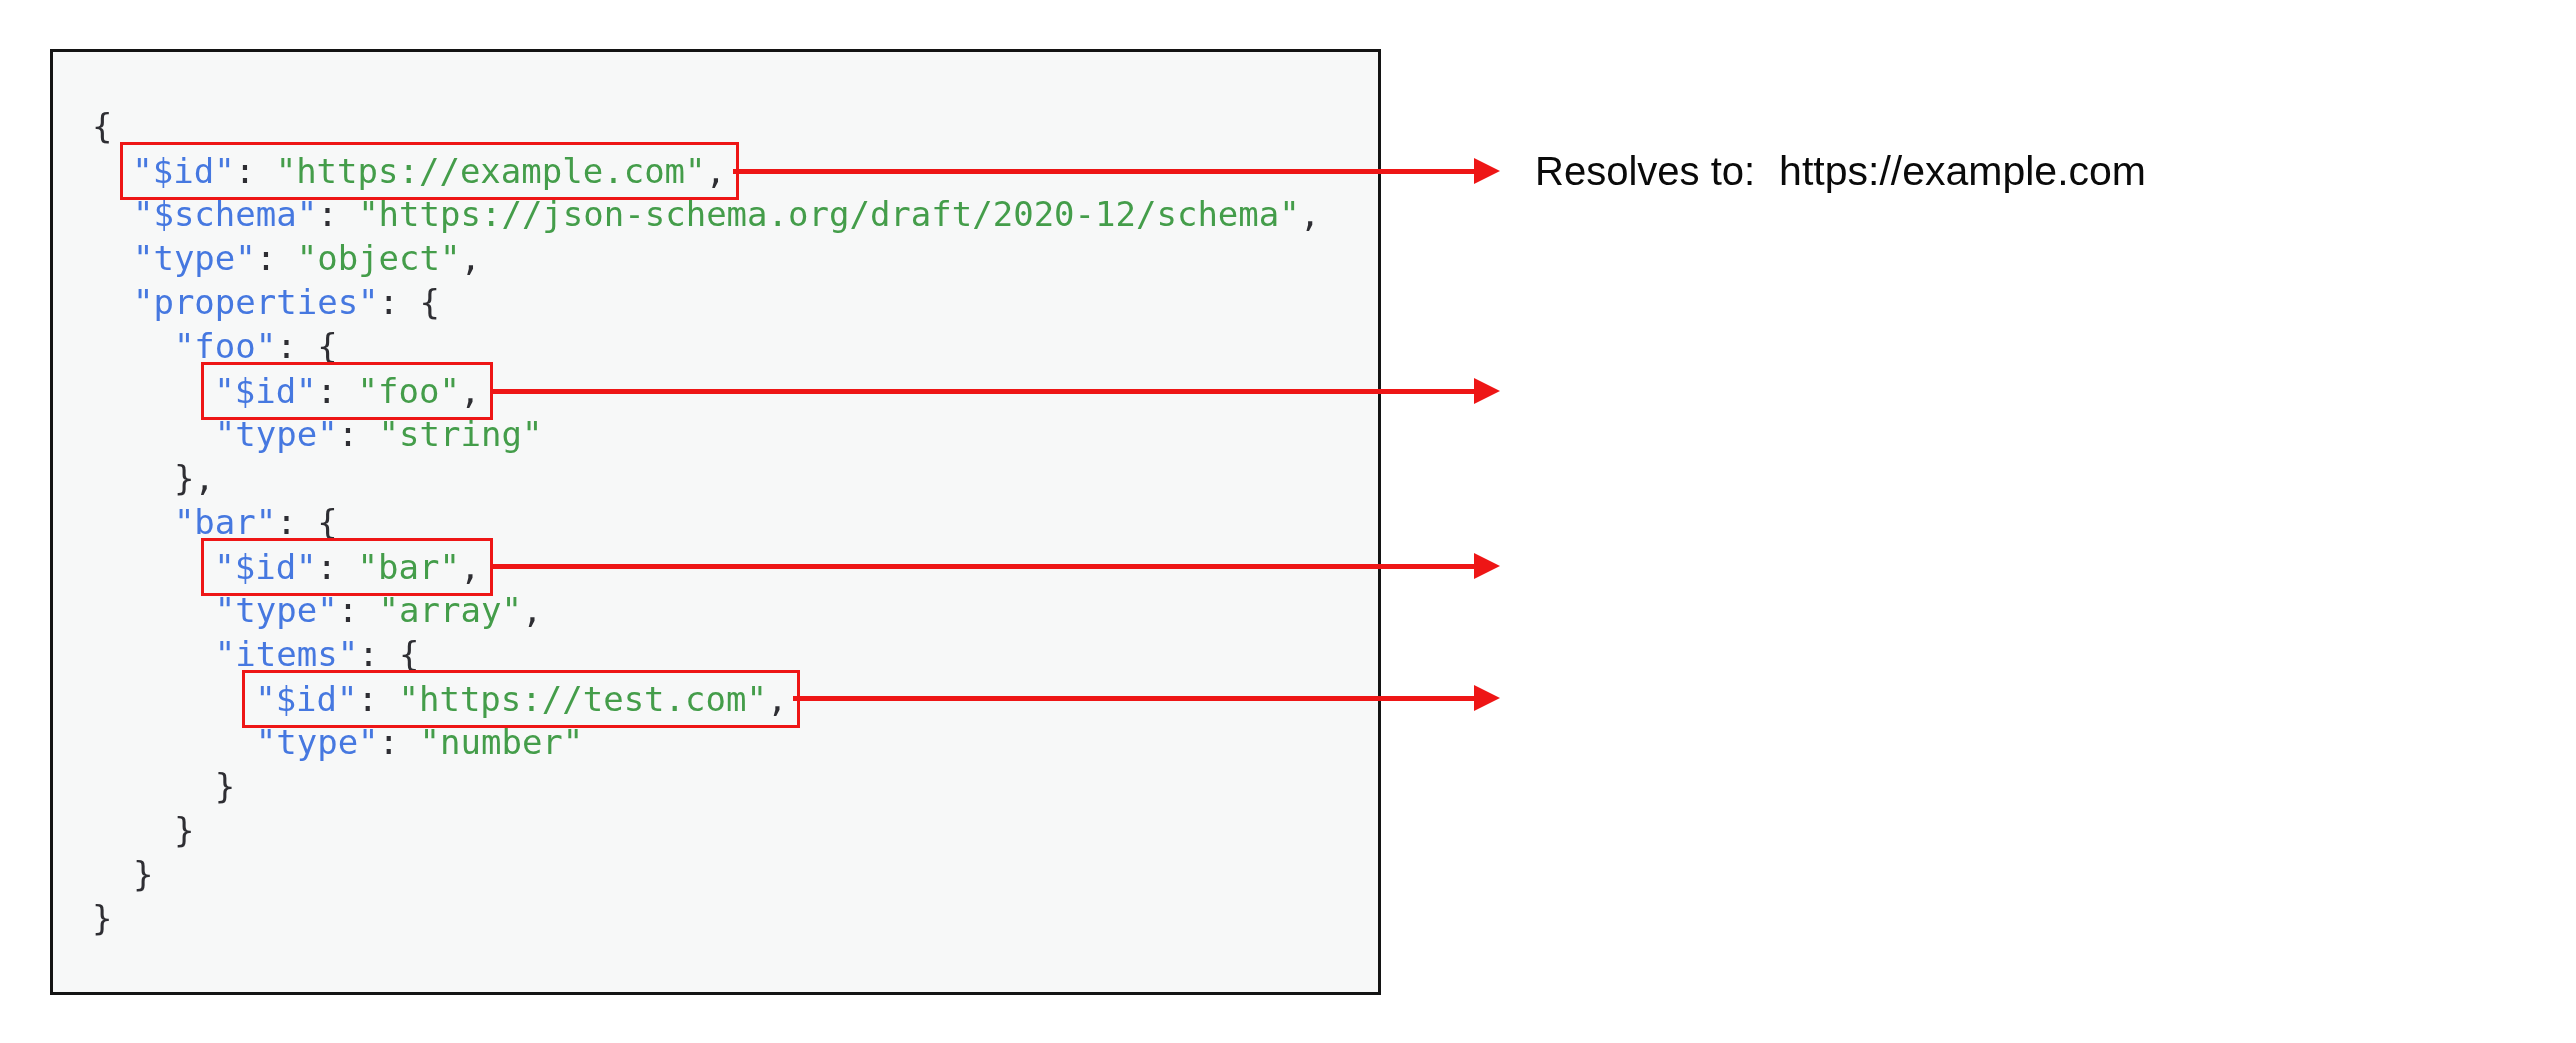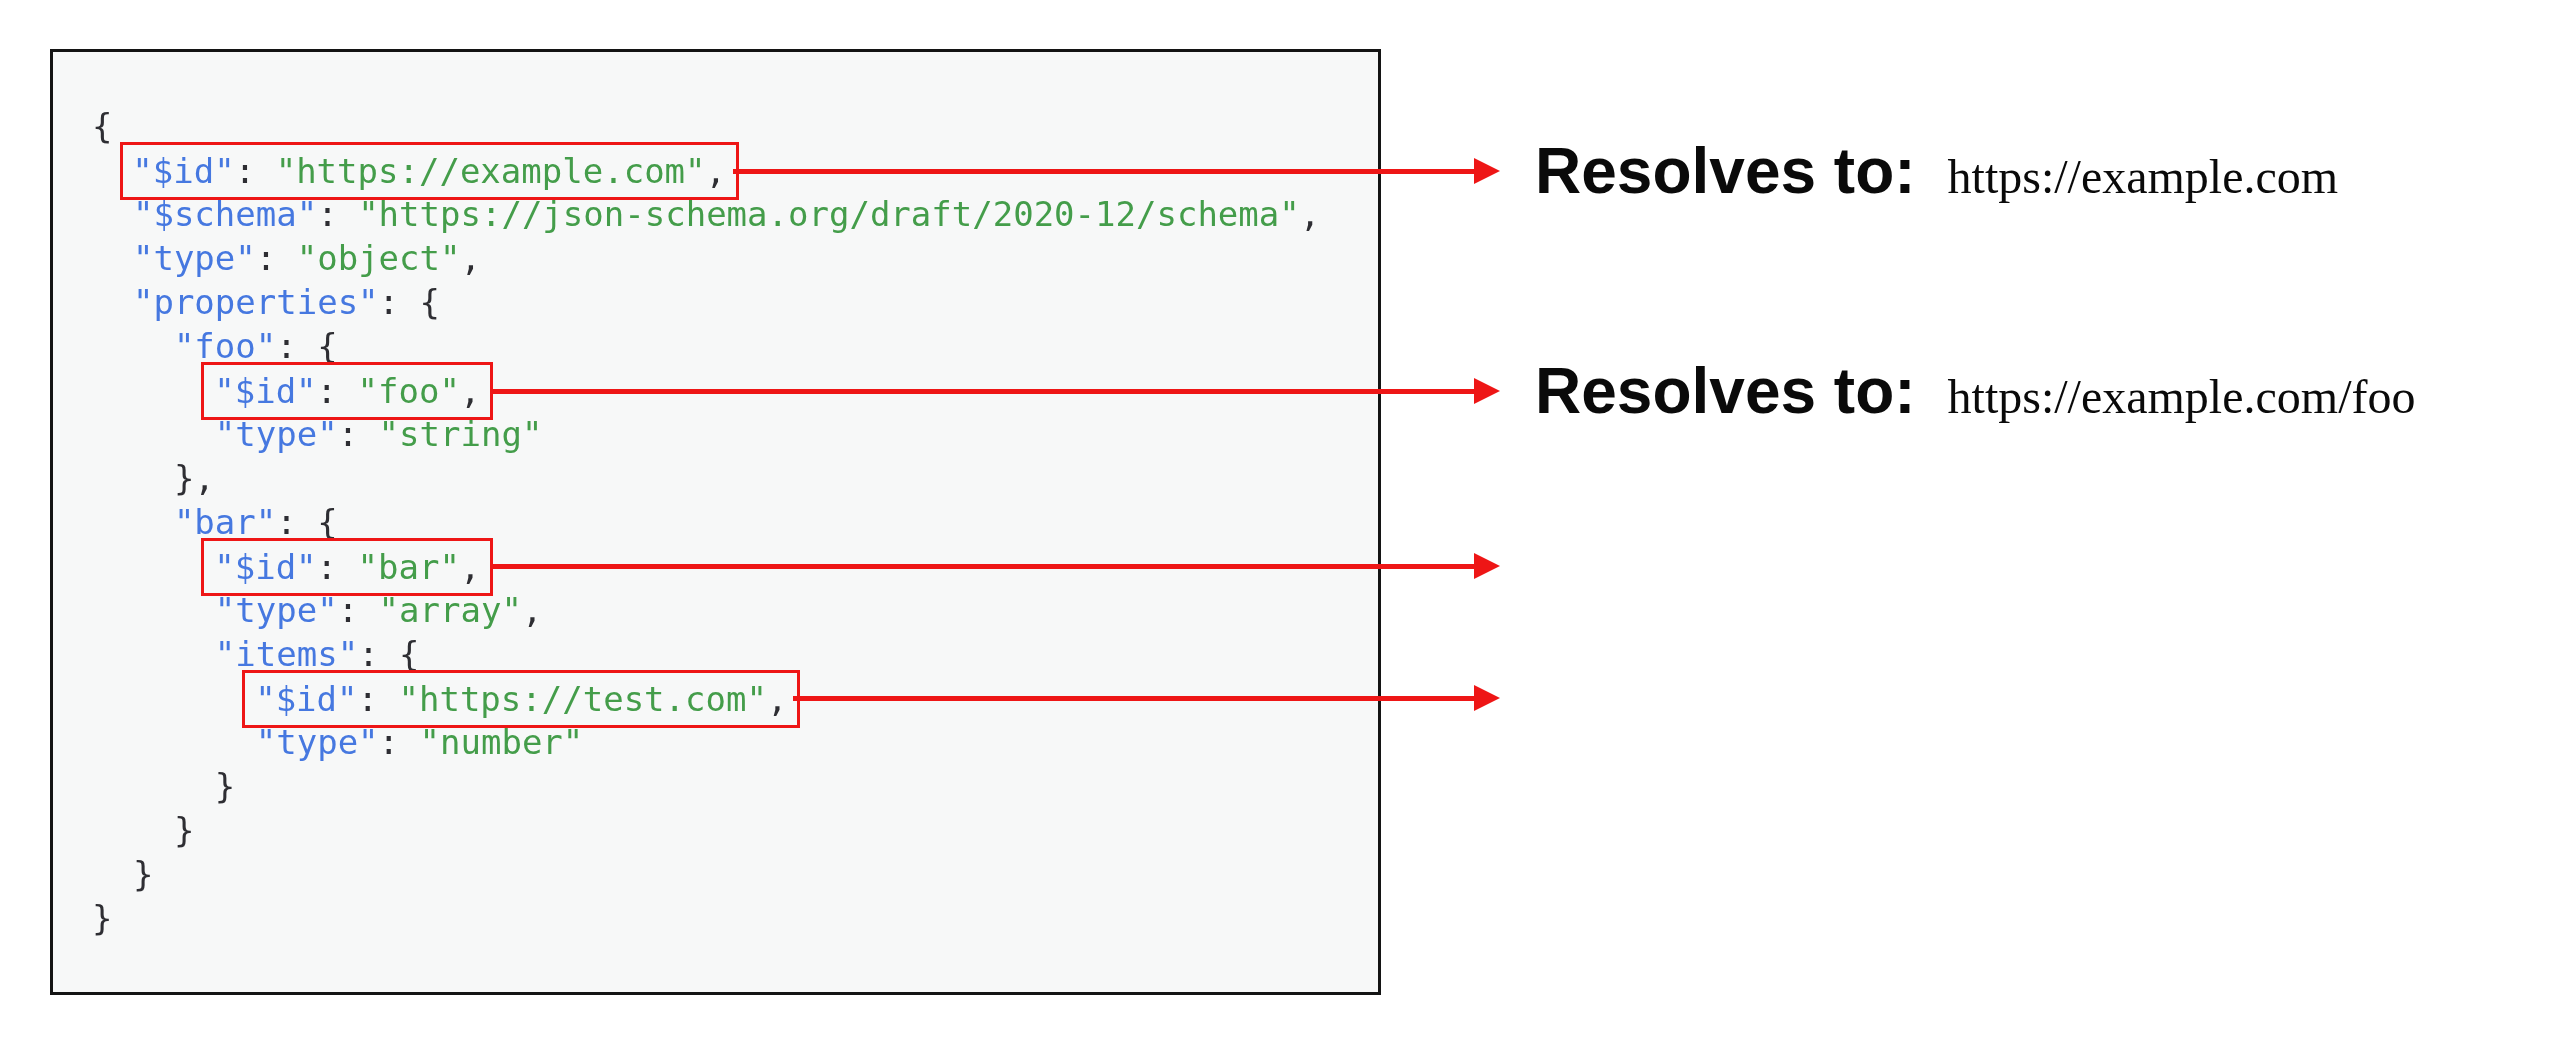--- a/index.html
+++ b/index.html
@@ -61,27 +61,27 @@
   
   .annotation{
     position:absolute;
     left:1535px;
     transform:translateY(-50%);
     white-space:nowrap;
     color:var(--text);
   }
   .ann-label{
     font-family:"Liberation Sans", sans-serif;
-    font-weight:bold;
-    font-size:64px;
-    margin-right:32px;
+    font-weight:normal;
+    font-size:40px;
+    margin-right:24px;
   }
   .ann-url{
-    font-family:Liberation Serif, serif;
-    font-size:48px;
+    font-family:Liberation Sans, sans-serif;
+    font-size:41px;
     text-align:right;
   }
 </style>
 </head>
 <body>
 
 <div id="page">
 
   <div class="code-panel">
     <div id="code-lines">
@@ -103,23 +103,20 @@
         <div class="code-line"><span>      </span><span class="tok-p">}</span></div>
         <div class="code-line"><span>    </span><span class="tok-p">}</span></div>
         <div class="code-line"><span>  </span><span class="tok-p">}</span></div>
         <div class="code-line"><span></span><span class="tok-p">}</span></div>
       </div>
   </div>
 
   <div class="annotation" style="left: 1535px; top: 171px;">
     <span class="ann-label">Resolves to:</span><span class="ann-url">https://example.com</span>
   </div>
-  <div class="annotation" style="left: 1535px; top: 391px;">
-    <span class="ann-label">Resolves to:</span><span class="ann-url">https://example.com/foo</span>
-  </div>
 
 <div class="arrow-shaft" style="left: 733px; top: 169px; width: 742px;"></div>
     <div class="arrow-head" style="left: 1474px; top: 158px;"></div>
     <div class="arrow-shaft" style="left: 490px; top: 389px; width: 984px;"></div>
     <div class="arrow-head" style="left: 1474px; top: 378px;"></div>
     <div class="arrow-shaft" style="left: 490px; top: 564px; width: 984px;"></div>
     <div class="arrow-head" style="left: 1474px; top: 553px;"></div>
     <div class="arrow-shaft" style="left: 793px; top: 696px; width: 681px;"></div>
     <div class="arrow-head" style="left: 1474px; top: 685px;"></div>
   </div>

